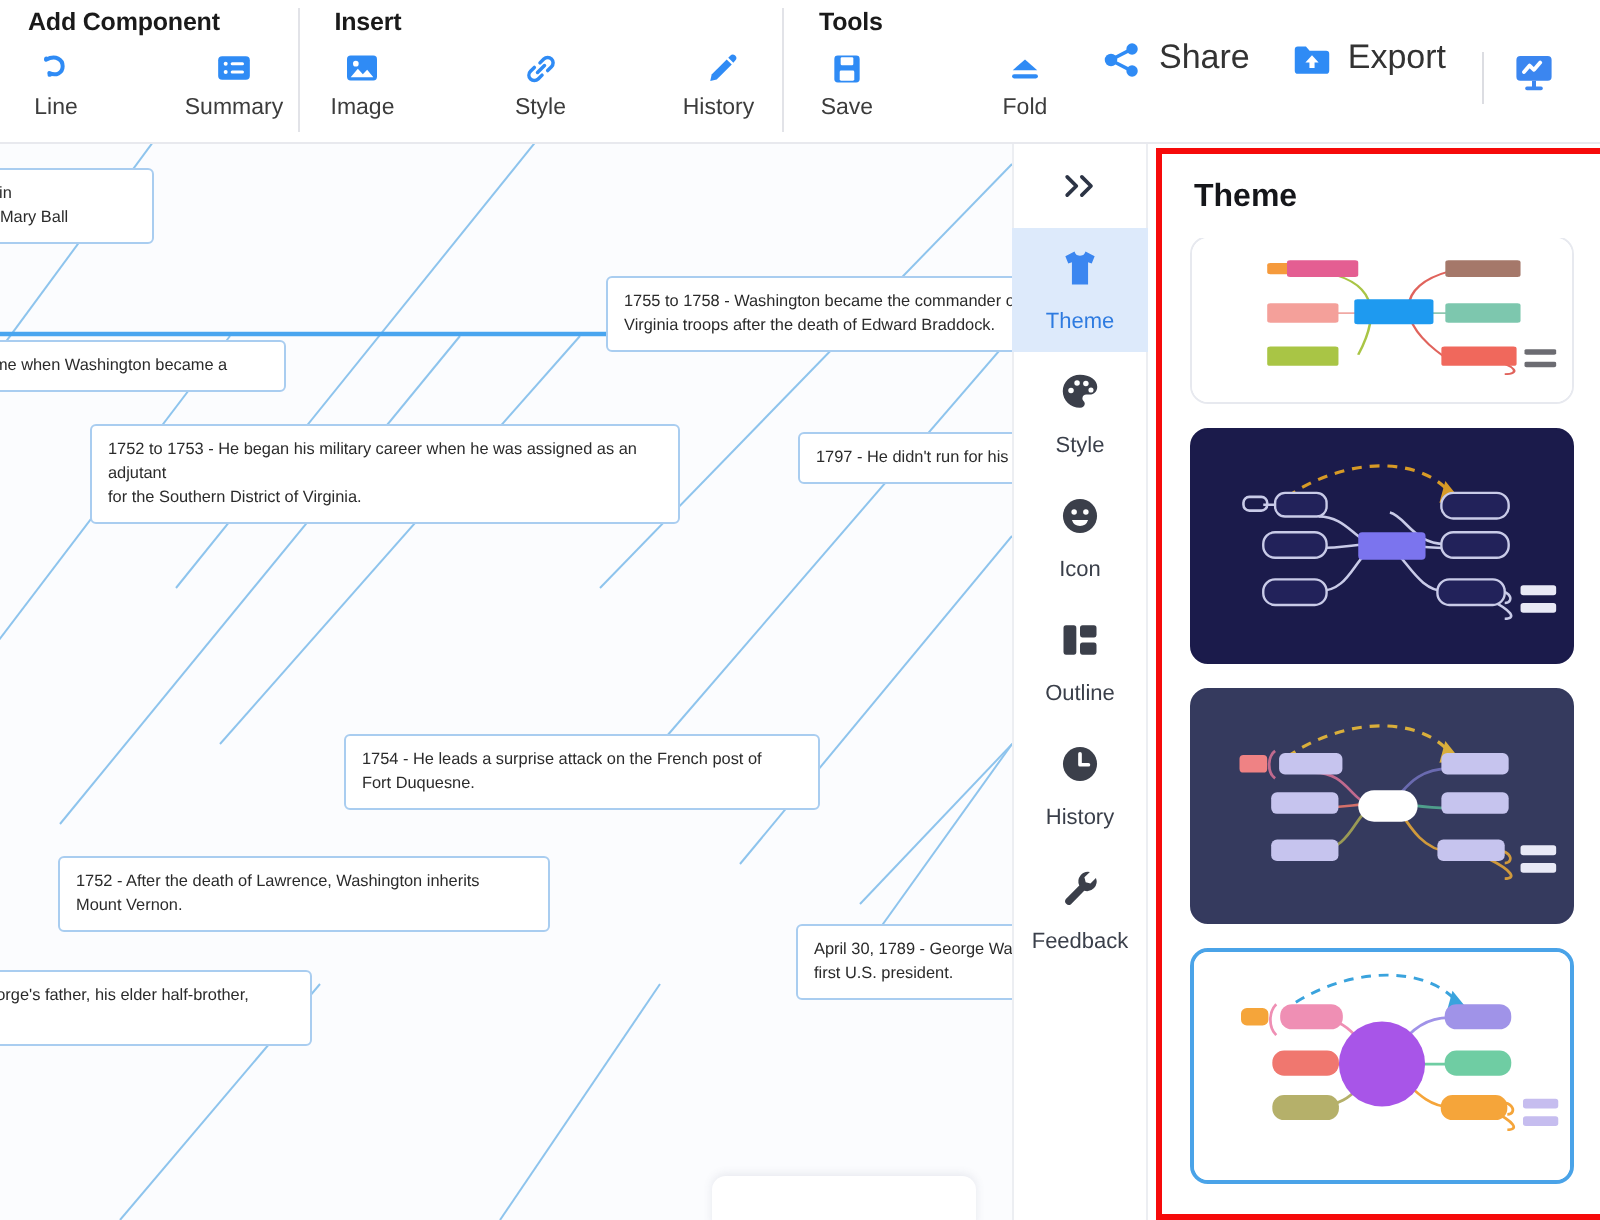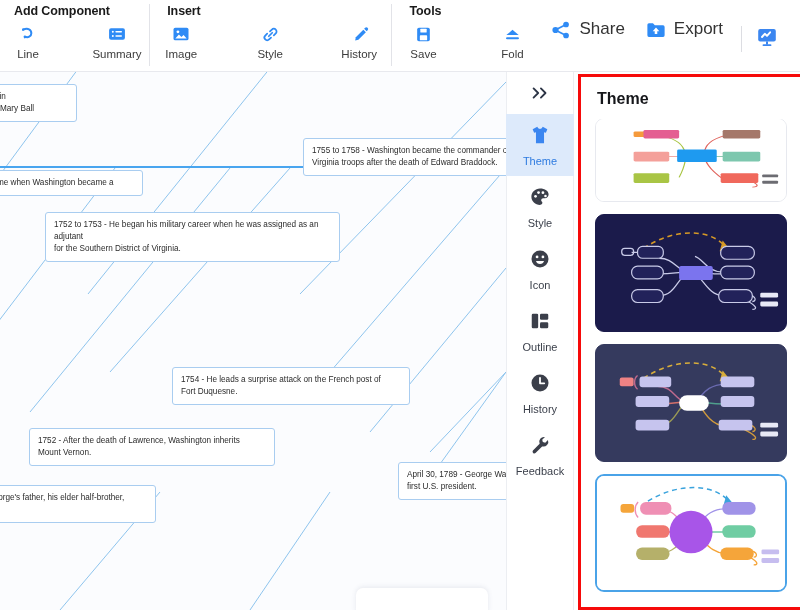--- a/index.html
+++ b/index.html
@@ -270,20 +270,21 @@
       <path d="M-10 95 L506 95" stroke="#49a5ef" stroke-width="2.2" fill="none"></path>
     </svg>
 
     <div class="node" style="left:-45px; top:12px; width:122px;" data-bind="canvas.nodes.0.text">was born in
 he son of Mary Ball</div>
     <div class="node" style="left:-38px; top:98px; width:181px;" data-bind="canvas.nodes.1.text">is the time when Washington became a</div>
     <div class="node" style="left:303px; top:66px; width:238px;" data-bind="canvas.nodes.2.text">1755 to 1758 - Washington became the commander of a
 Virginia troops after the death of Edward Braddock.</div>
     <div class="node" style="left:45px; top:140px; width:295px;" data-bind="canvas.nodes.3.text">1752 to 1753 - He began his military career when he was assigned as an adjutant
 for the Southern District of Virginia.</div>
+    <div class="node" style="left:399px; top:144px; width:118px;" data-bind="canvas.nodes.4.text">1797 - He didn't run for his</div>
     <div class="node" style="left:172px; top:295px; width:238px;" data-bind="canvas.nodes.5.text">1754 - He leads a surprise attack on the French post of
 Fort Duquesne.</div>
     <div class="node" style="left:29px; top:356px; width:246px;" data-bind="canvas.nodes.6.text">1752 - After the death of Lawrence, Washington inherits
 Mount Vernon.</div>
     <div class="node" style="left:398px; top:390px; width:118px;" data-bind="canvas.nodes.7.text">April 30, 1789 - George Wa
 first U.S. president.</div>
     <div class="node" style="left:-40px; top:413px; width:196px;" data-bind="canvas.nodes.8.text">th of George's father, his elder half-brother,
 of him</div>
 
     <div class="bottom-panel"></div>

